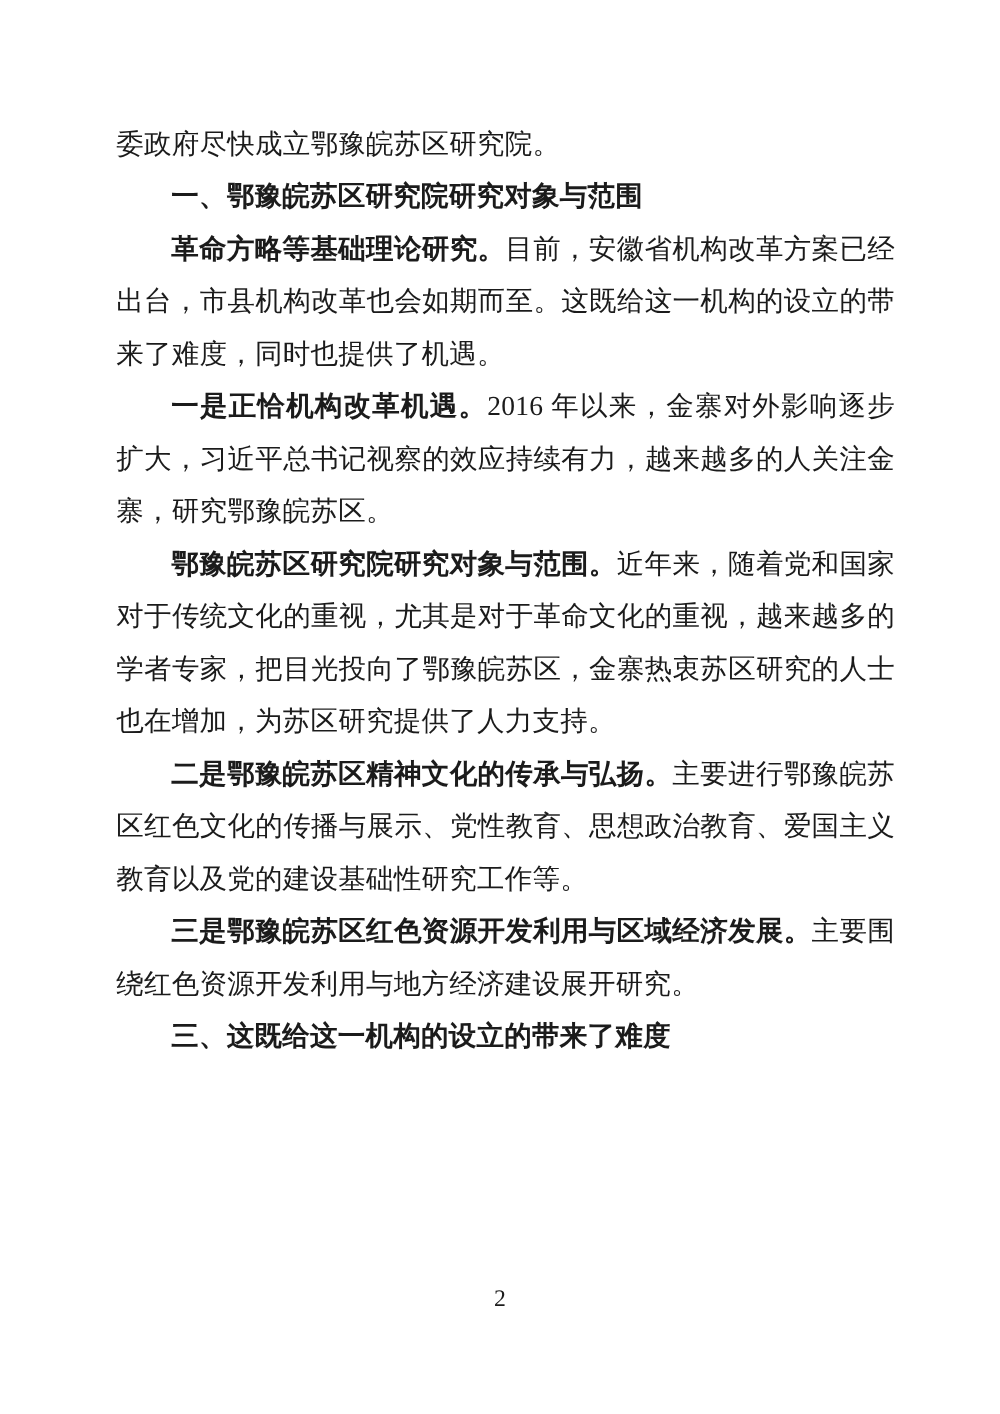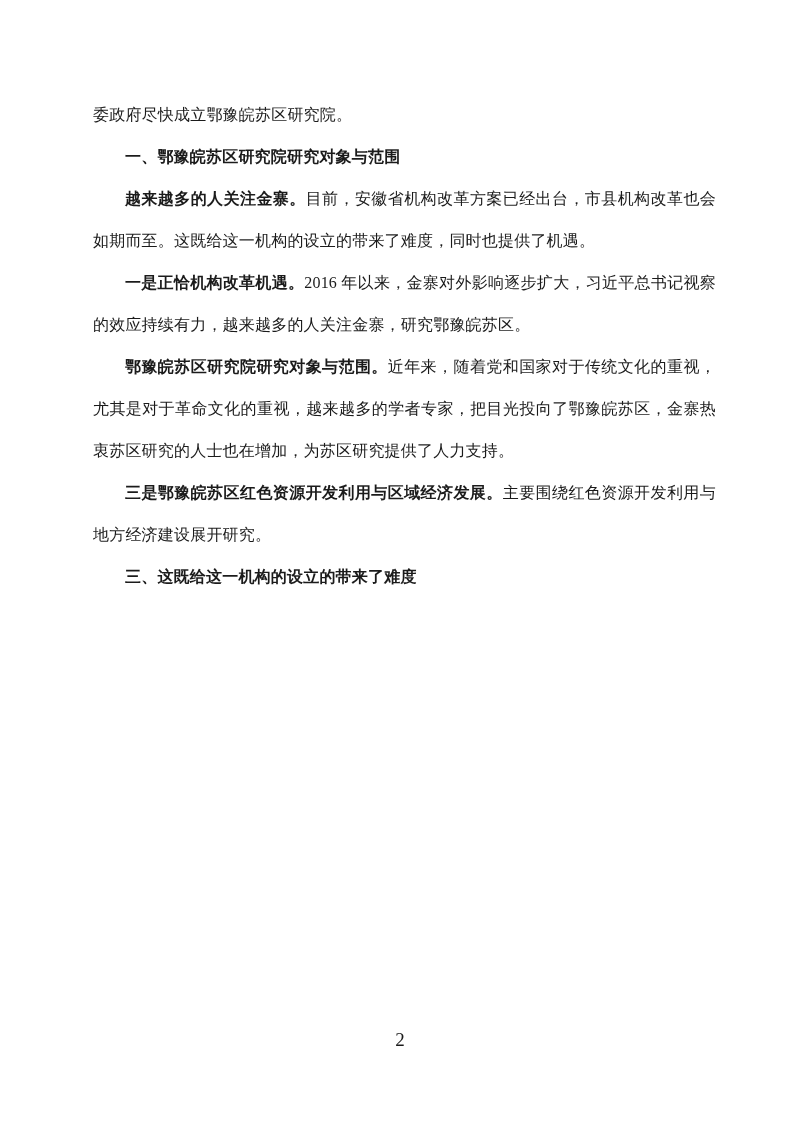--- a/index.html
+++ b/index.html
@@ -14,21 +14,21 @@
     background: #ffffff;
     overflow: hidden;
     color: #1b1b1b;
   }
   .content {
     position: absolute;
     left: 93px;
     top: 94px;
     width: 623px;
     font-family: "Liberation Serif", "DejaVu Serif", serif;
-    font-size: 16px;
+    font-size: 22px;
     line-height: 42px;
     letter-spacing: 0.2px;
     text-align: justify;
   }
   .content p {
     margin: 0;
     padding: 0;
     text-indent: 2em;
   }
   .content p.continuation {
@@ -62,33 +62,36 @@
 
     <p class="continuation">
       <span>委政府尽快成立鄂豫皖苏区研究院。</span>
     </p>
 
     <p class="heading">
       <span>一、鄂豫皖苏区研究院研究对象与范围</span>
     </p>
 
     <p class="body">
-      <span class="lead">越来越多的人关注金寨。</span><span>目前，安徽省机构改革方案已经出台，市县机构改革也会如期而至。这既给这一机构的设立的带来了难度，同时也提供了机遇。</span>
+      <span class="lead">革命方略等基础理论研究。</span><span>目前，安徽省机构改革方案已经出台，市县机构改革也会如期而至。这既给这一机构的设立的带来了难度，同时也提供了机遇。</span>
     </p>
 
     <p class="body">
       <span class="lead">一是正恰机构改革机遇。</span><span>2016 年以来，金寨对外影响逐步扩大，习近平总书记视察的效应持续有力，越来越多的人关注金寨，研究鄂豫皖苏区。</span>
     </p>
 
     <p class="body">
       <span class="lead">鄂豫皖苏区研究院研究对象与范围。</span><span>近年来，随着党和国家对于传统文化的重视，尤其是对于革命文化的重视，越来越多的学者专家，把目光投向了鄂豫皖苏区，金寨热衷苏区研究的人士也在增加，为苏区研究提供了人力支持。</span>
     </p>
 
 
 
+    <p class="body">
+      <span class="lead">二是鄂豫皖苏区精神文化的传承与弘扬。</span><span>主要进行鄂豫皖苏区红色文化的传播与展示、党性教育、思想政治教育、爱国主义教育以及党的建设基础性研究工作等。</span>
+    </p>
 
     <p class="body">
       <span class="lead">三是鄂豫皖苏区红色资源开发利用与区域经济发展。</span><span>主要围绕红色资源开发利用与地方经济建设展开研究。</span>
     </p>
 
     <p class="heading">
       <span>三、这既给这一机构的设立的带来了难度</span>
     </p>
 
   </div>

